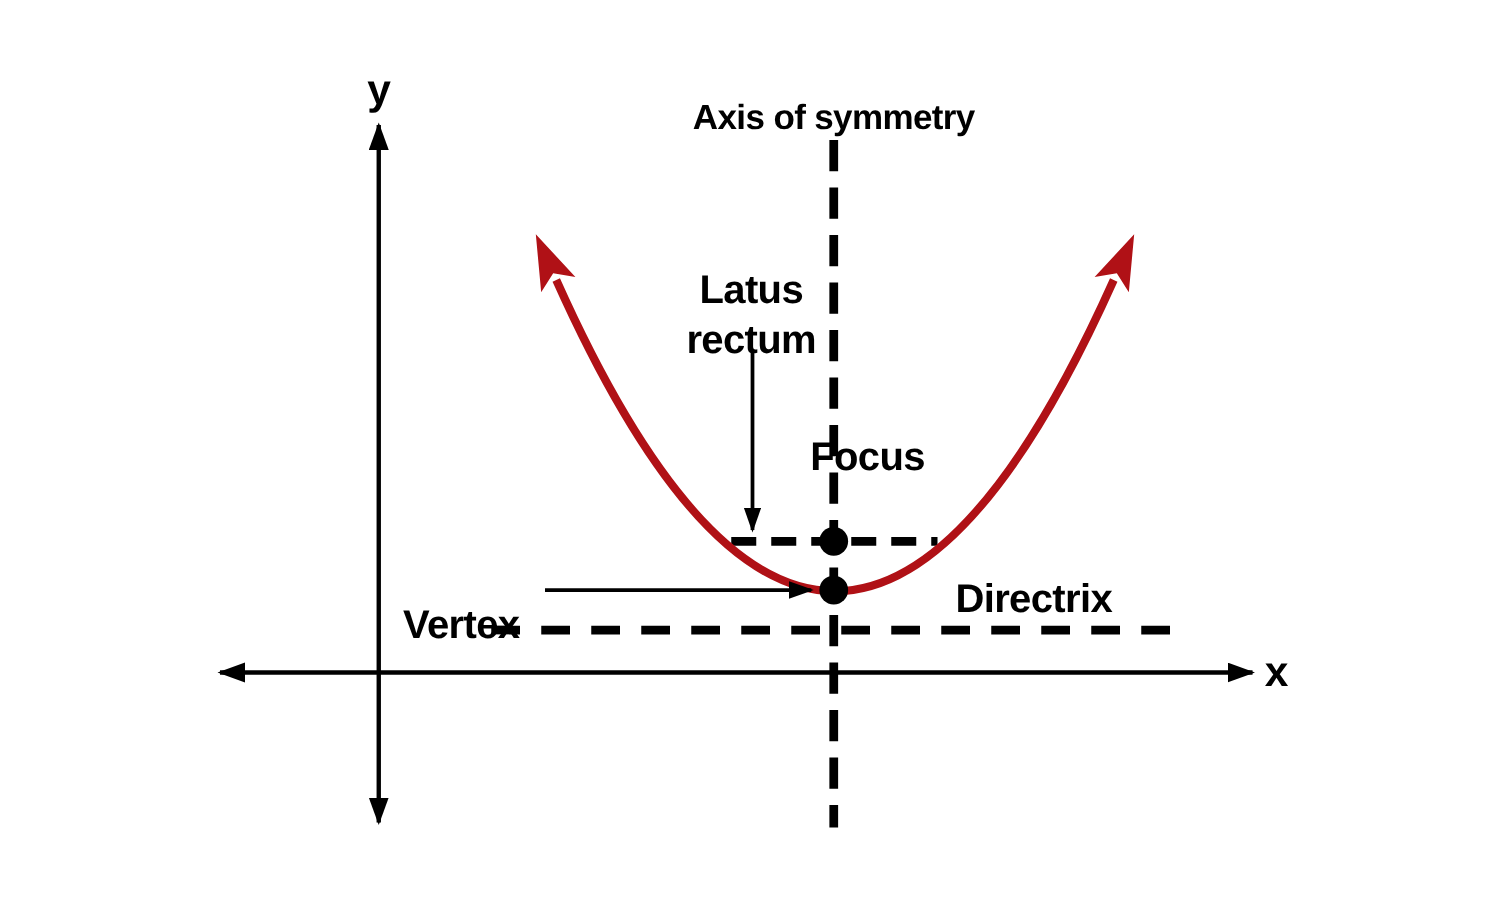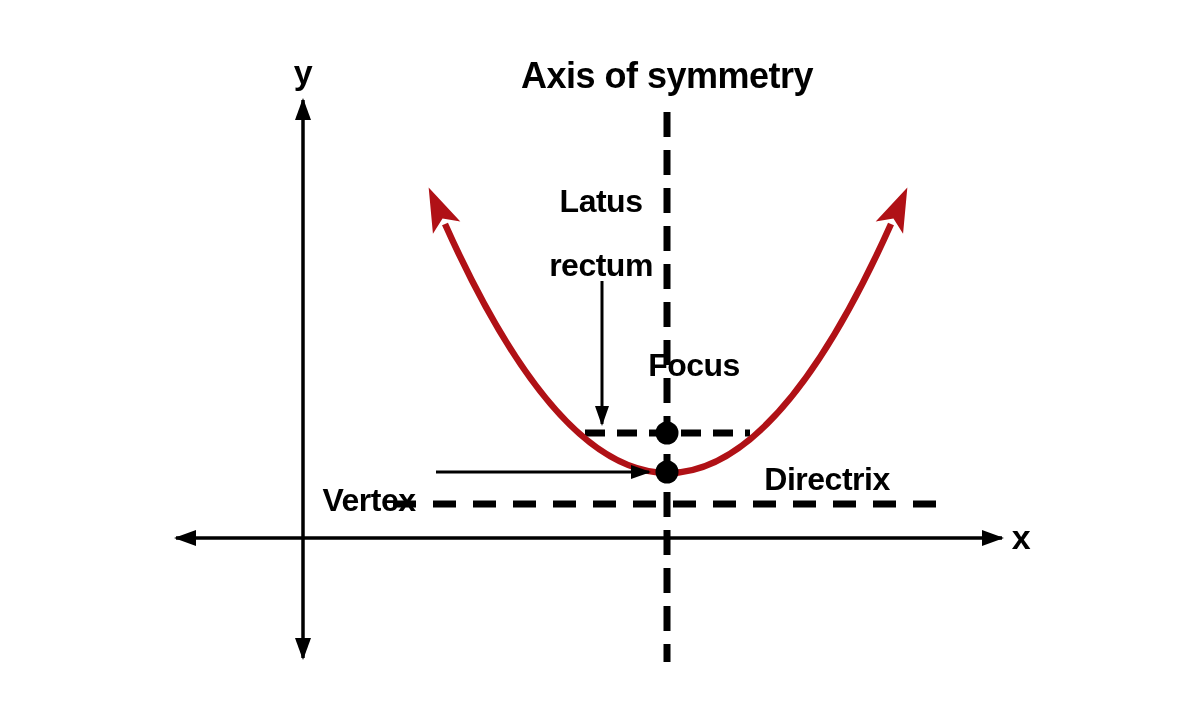--- a/index.html
+++ b/index.html
@@ -29,25 +29,26 @@
     transform: translate(-50%, -50%);
     color: var(--ink, #000);
     font-weight: 600;
     font-size: 32px;
     letter-spacing: -0.5px;
     white-space: nowrap;
     text-align: center;
     line-height: 1.15;
   }
   .lbl.axis-letter { font-size: 34px; }
-  .lbl.title { font-size: 36px; }
+  .lbl.title { font-size: 28px; margin-top: 18px; }
   .lbl.wrap2 {
     white-space: normal;
     width: 128px;
-    line-height: 64px;
+    line-height: 40px;
+    margin-top: 18px;
   }
 </style>
 </head>
 <body>
 
 <div class="stage">
 
   <svg class="diagram" width="1200" height="725" viewBox="0 0 1200 725">
     <defs>
 

